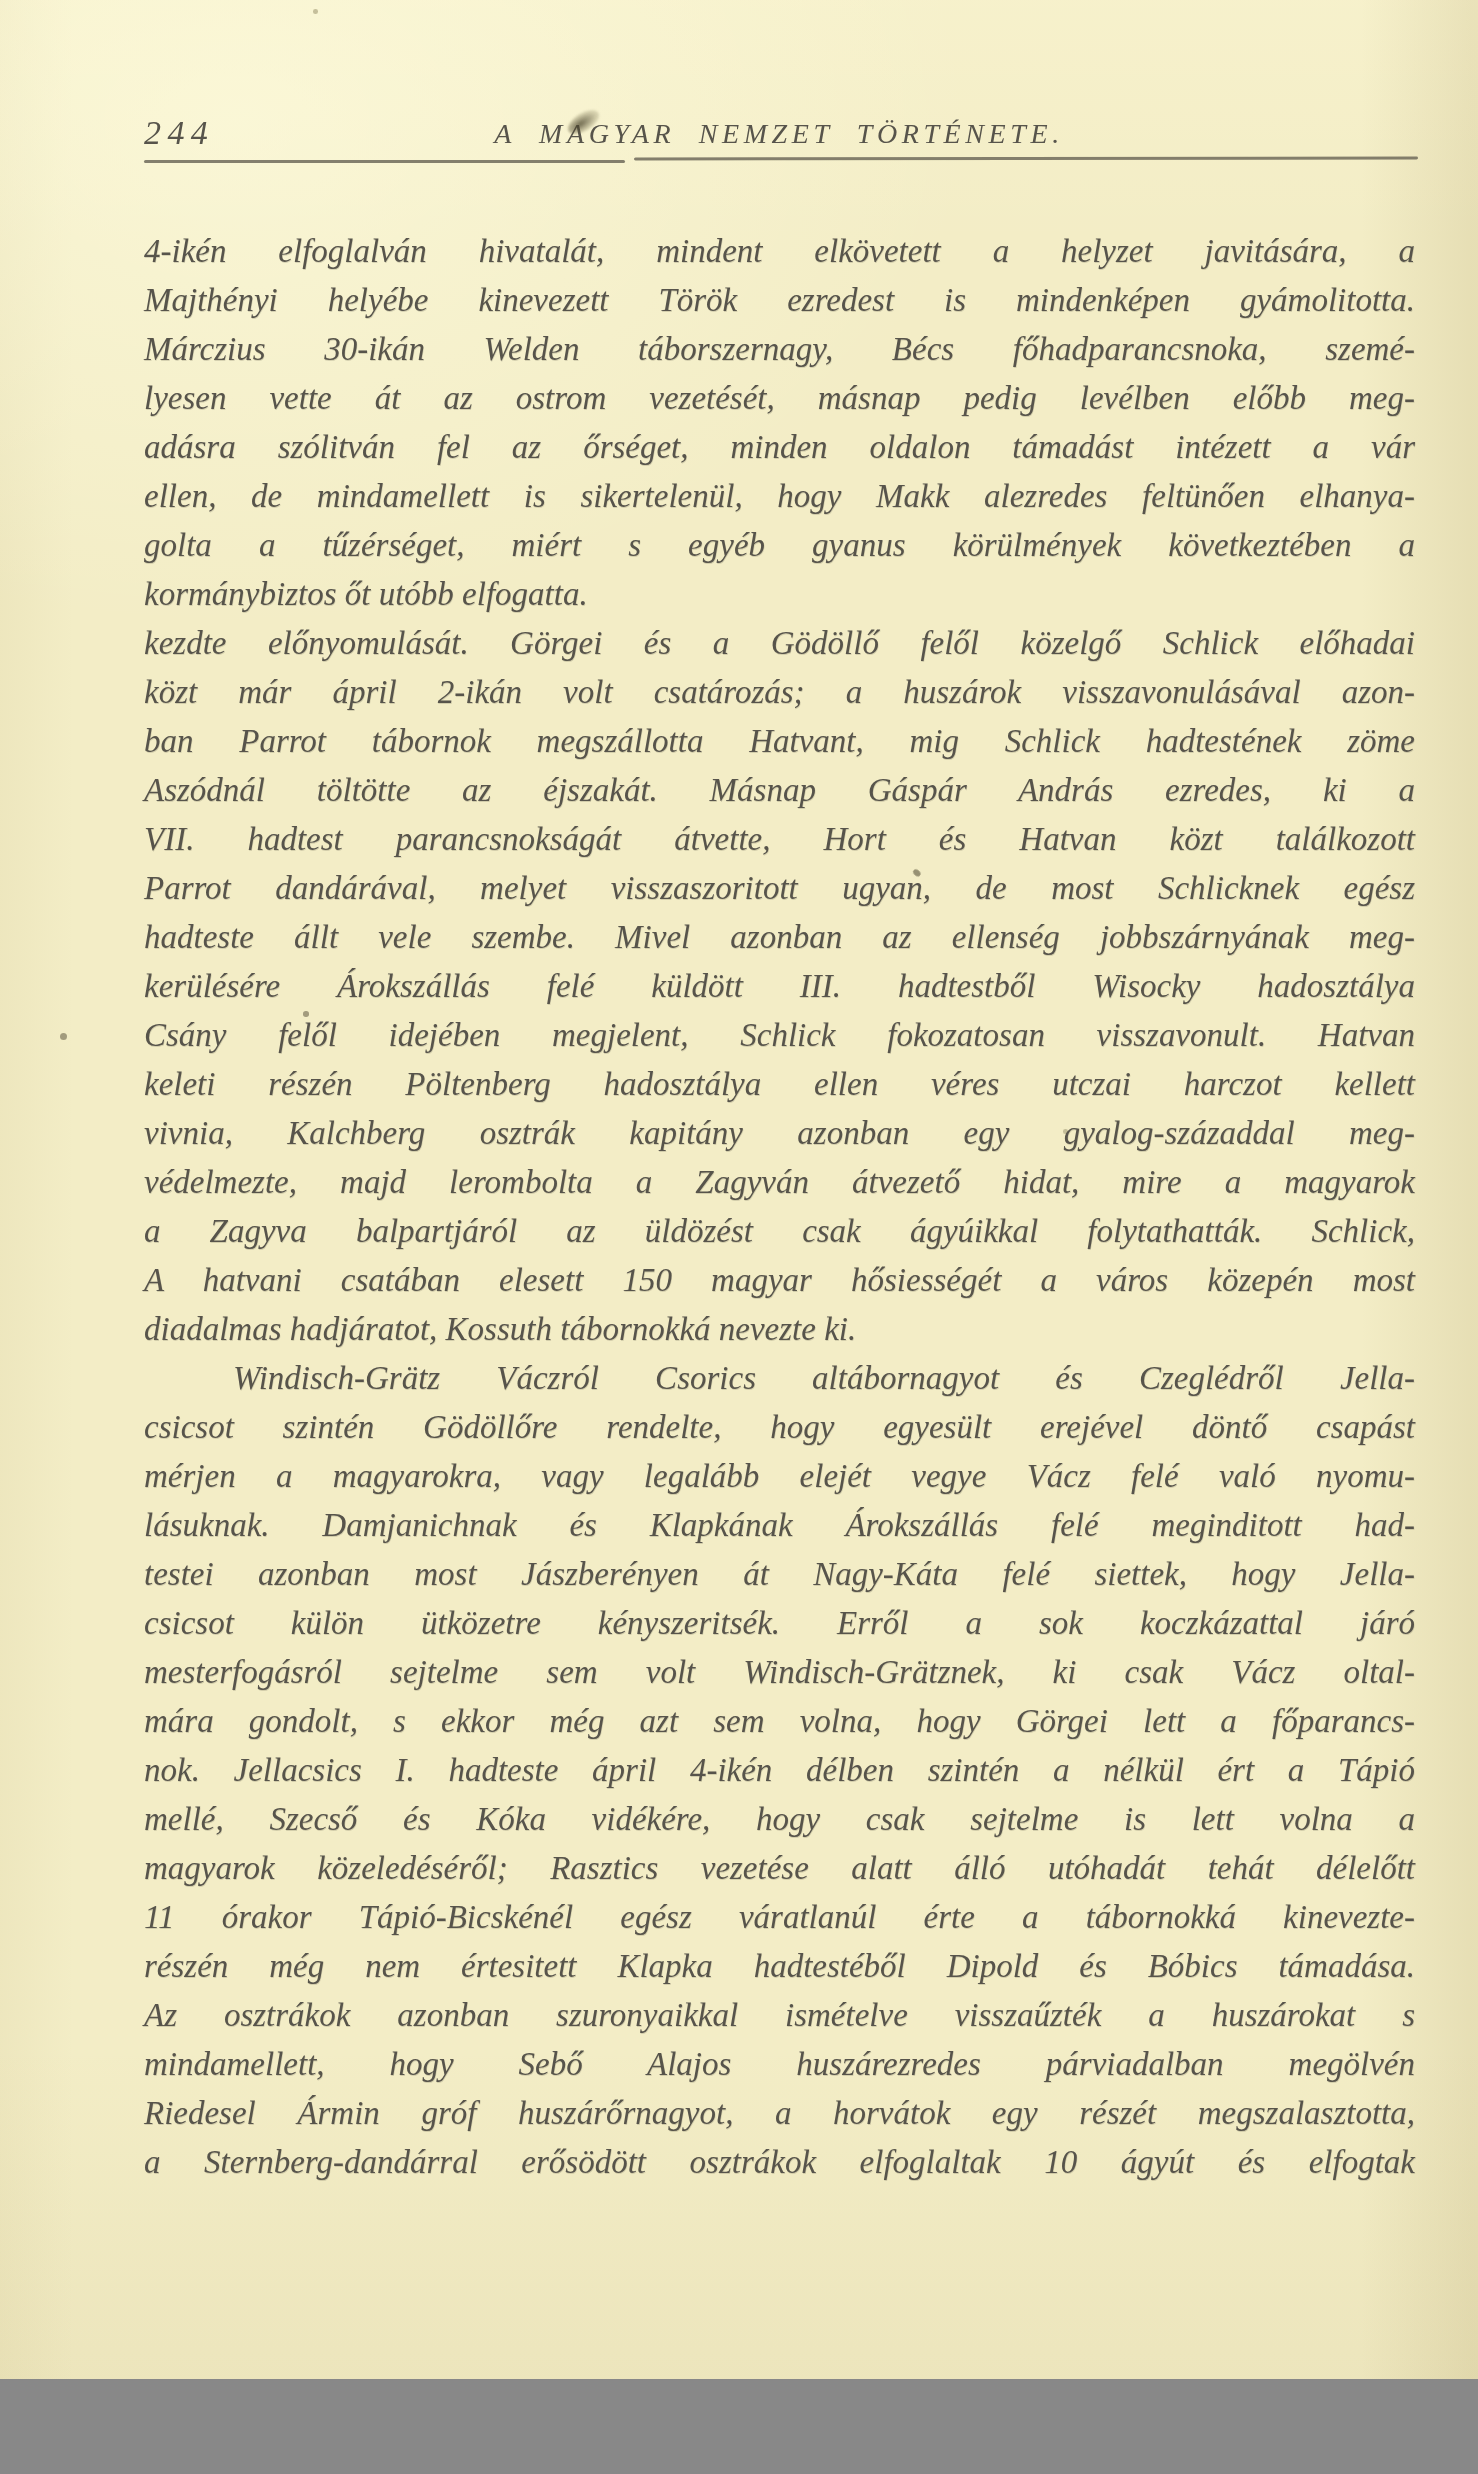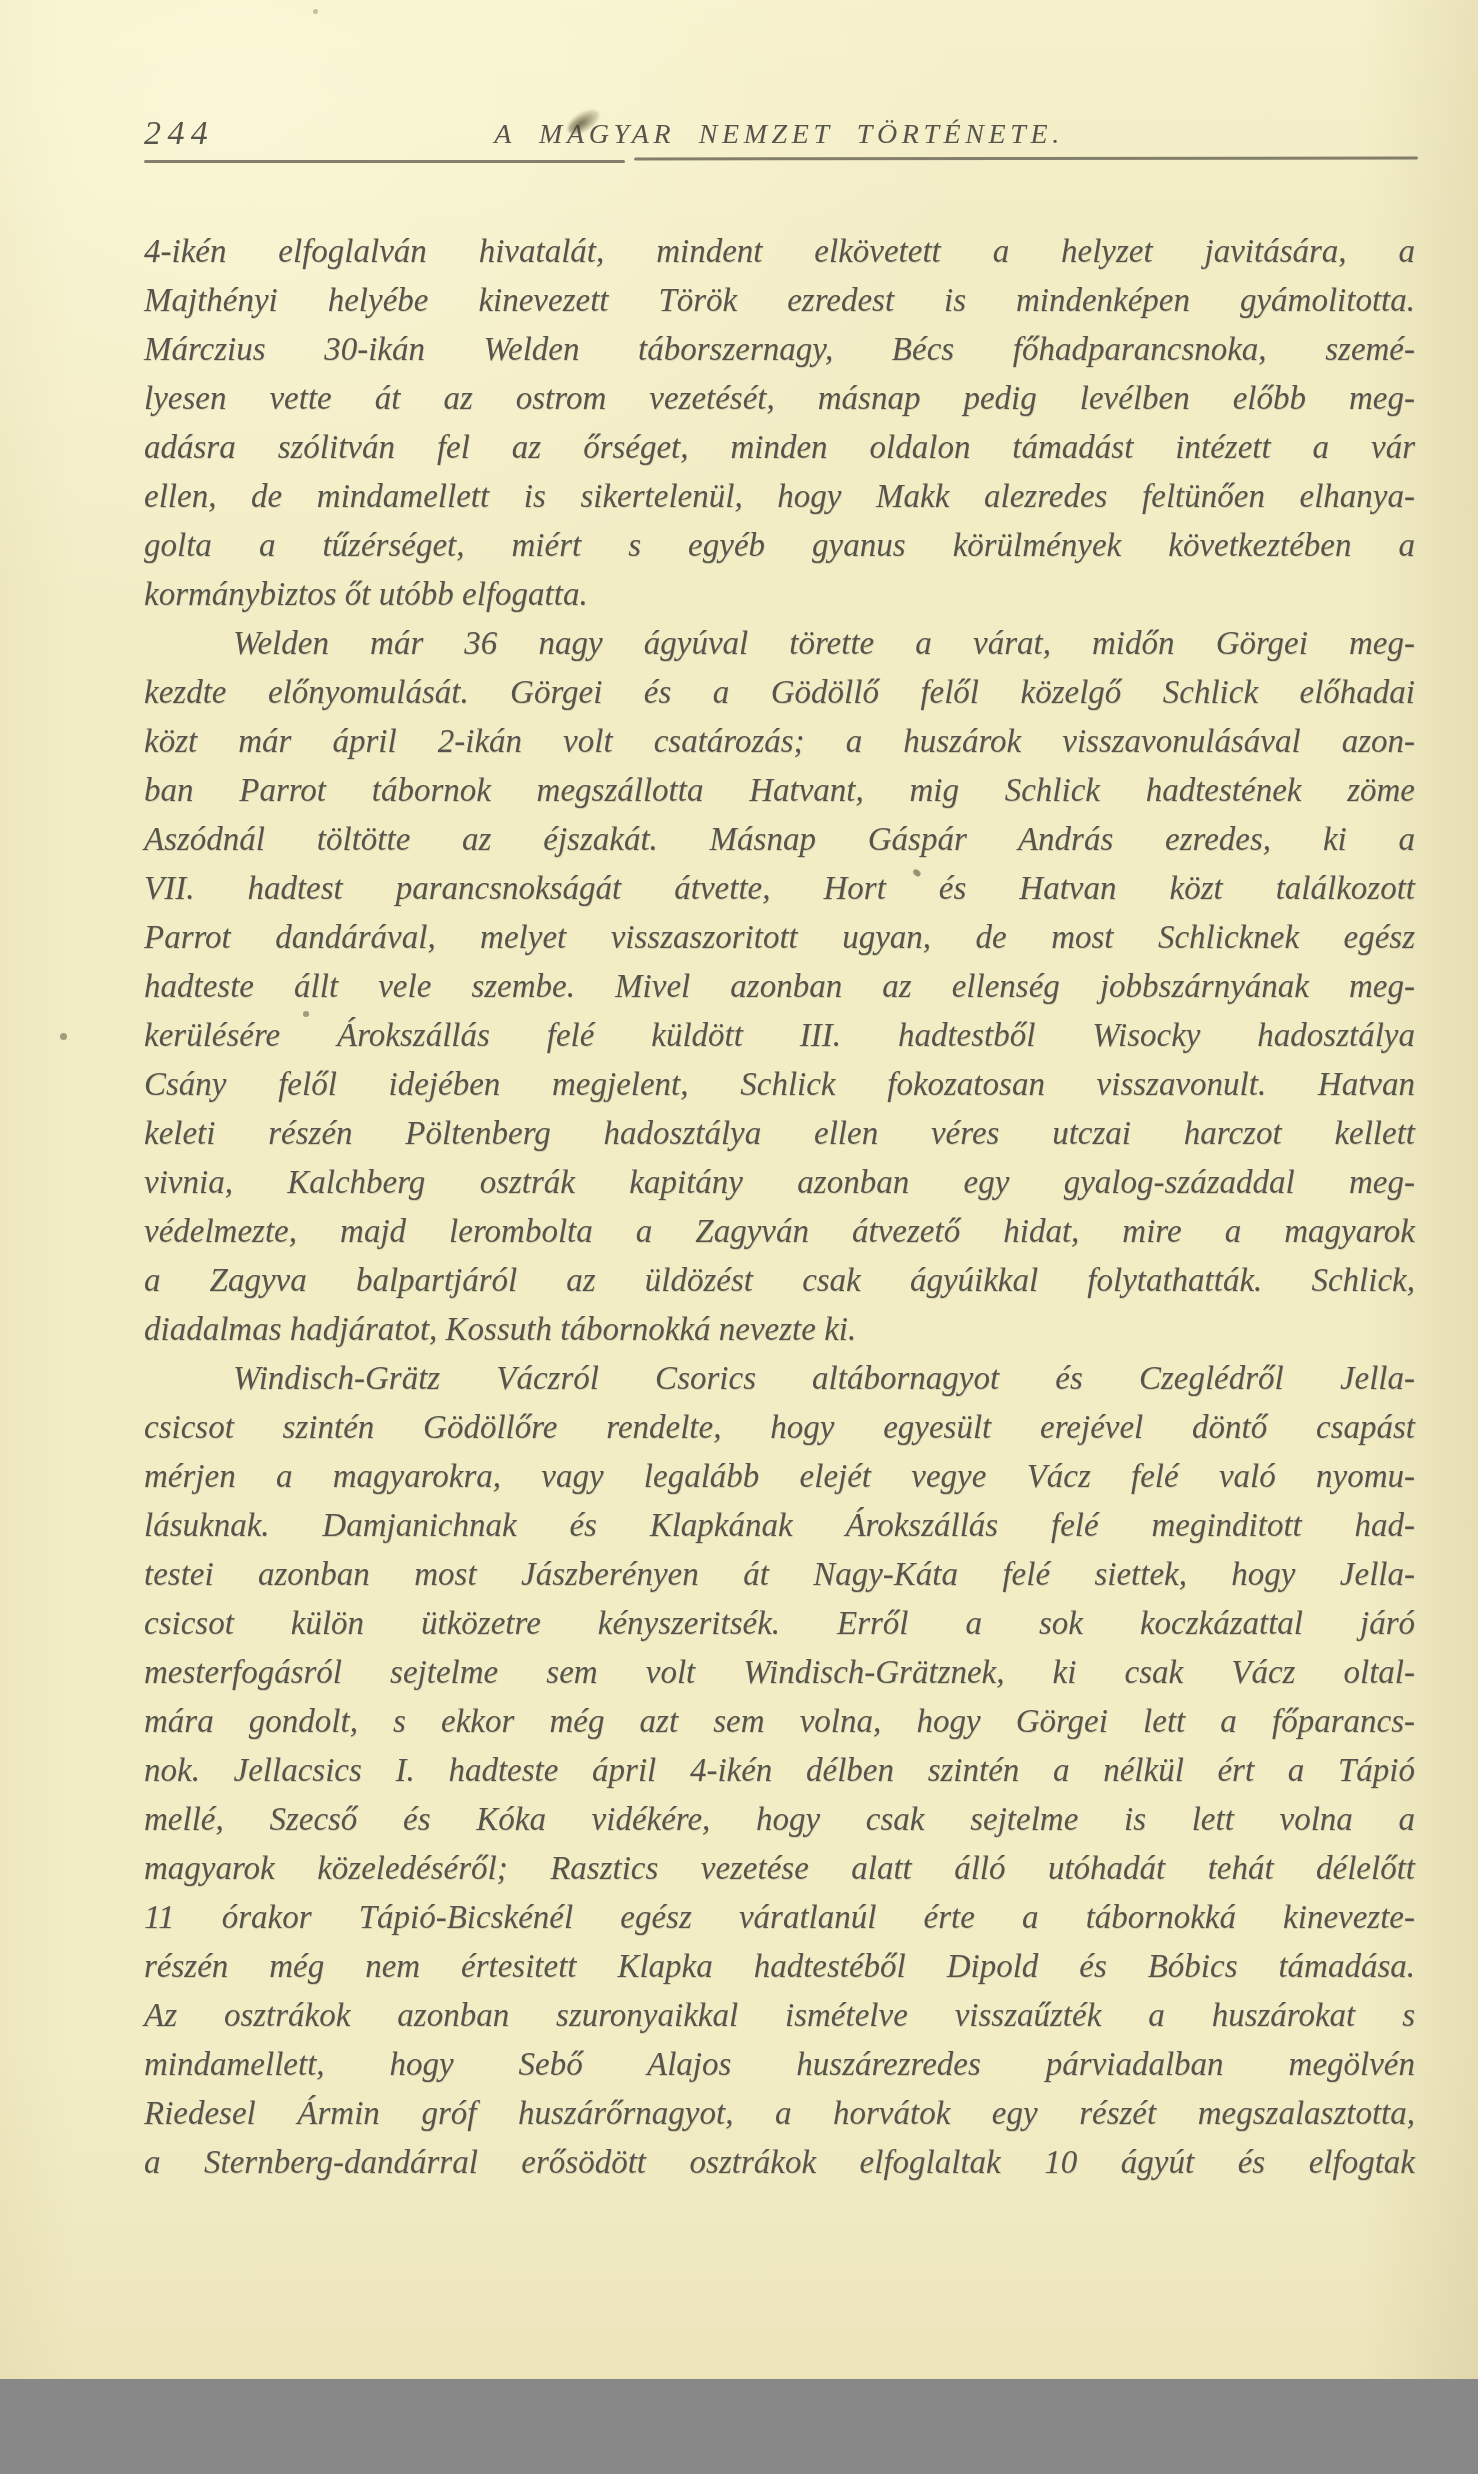--- a/index.html
+++ b/index.html
@@ -92,34 +92,34 @@
         <div class="tline">4-ikén elfoglalván hivatalát, mindent elkövetett a helyzet javitására, a</div>
         <div class="tline">Majthényi helyébe kinevezett Török ezredest is mindenképen gyámolitotta.</div>
         <div class="tline">Márczius 30-ikán Welden táborszernagy, Bécs főhadparancsnoka, szemé-</div>
         <div class="tline">lyesen vette át az ostrom vezetését, másnap pedig levélben előbb meg-</div>
         <div class="tline">adásra szólitván fel az őrséget, minden oldalon támadást intézett a vár</div>
         <div class="tline">ellen, de mindamellett is sikertelenül, hogy Makk alezredes feltünően elhanya-</div>
         <div class="tline">golta a tűzérséget, miért s egyéb gyanus körülmények következtében a</div>
         <div class="tline last">kormánybiztos őt utóbb elfogatta.</div>
       </div>
       <div>
-        <div class="tline indent">Welden már 36 nagy ágyúval törette a várat, midőn Görgei meg-</div>
         <div class="tline">kezdte előnyomulását. Görgei és a Gödöllő felől közelgő Schlick előhadai</div>
         <div class="tline">közt már ápril 2-ikán volt csatározás; a huszárok visszavonulásával azon-</div>
         <div class="tline">ban Parrot tábornok megszállotta Hatvant, mig Schlick hadtestének zöme</div>
         <div class="tline">Aszódnál töltötte az éjszakát. Másnap Gáspár András ezredes, ki a</div>
         <div class="tline">VII. hadtest parancsnokságát átvette, Hort és Hatvan közt találkozott</div>
         <div class="tline">Parrot dandárával, melyet visszaszoritott ugyan, de most Schlicknek egész</div>
         <div class="tline">hadteste állt vele szembe. Mivel azonban az ellenség jobbszárnyának meg-</div>
         <div class="tline">kerülésére Árokszállás felé küldött III. hadtestből Wisocky hadosztálya</div>
         <div class="tline">Csány felől idejében megjelent, Schlick fokozatosan visszavonult. Hatvan</div>
         <div class="tline">keleti részén Pöltenberg hadosztálya ellen véres utczai harczot kellett</div>
         <div class="tline">vivnia, Kalchberg osztrák kapitány azonban egy gyalog-századdal meg-</div>
         <div class="tline">védelmezte, majd lerombolta a Zagyván átvezető hidat, mire a magyarok</div>
         <div class="tline">a Zagyva balpartjáról az üldözést csak ágyúikkal folytathatták. Schlick,</div>
+        <div class="tline">A hatvani csatában elesett 150 magyar hősiességét a város közepén most</div>
         <div class="tline last">diadalmas hadjáratot, Kossuth tábornokká nevezte ki.</div>
       </div>
       <div>
         <div class="tline indent">Windisch-Grätz Váczról Csorics altábornagyot és Czeglédről Jella-</div>
         <div class="tline">csicsot szintén Gödöllőre rendelte, hogy egyesült erejével döntő csapást</div>
         <div class="tline">mérjen a magyarokra, vagy legalább elejét vegye Vácz felé való nyomu-</div>
         <div class="tline">lásuknak. Damjanichnak és Klapkának Árokszállás felé meginditott had-</div>
         <div class="tline">testei azonban most Jászberényen át Nagy-Káta felé siettek, hogy Jella-</div>
         <div class="tline">csicsot külön ütközetre kényszeritsék. Erről a sok koczkázattal járó</div>
         <div class="tline">mesterfogásról sejtelme sem volt Windisch-Grätznek, ki csak Vácz oltal-</div>

